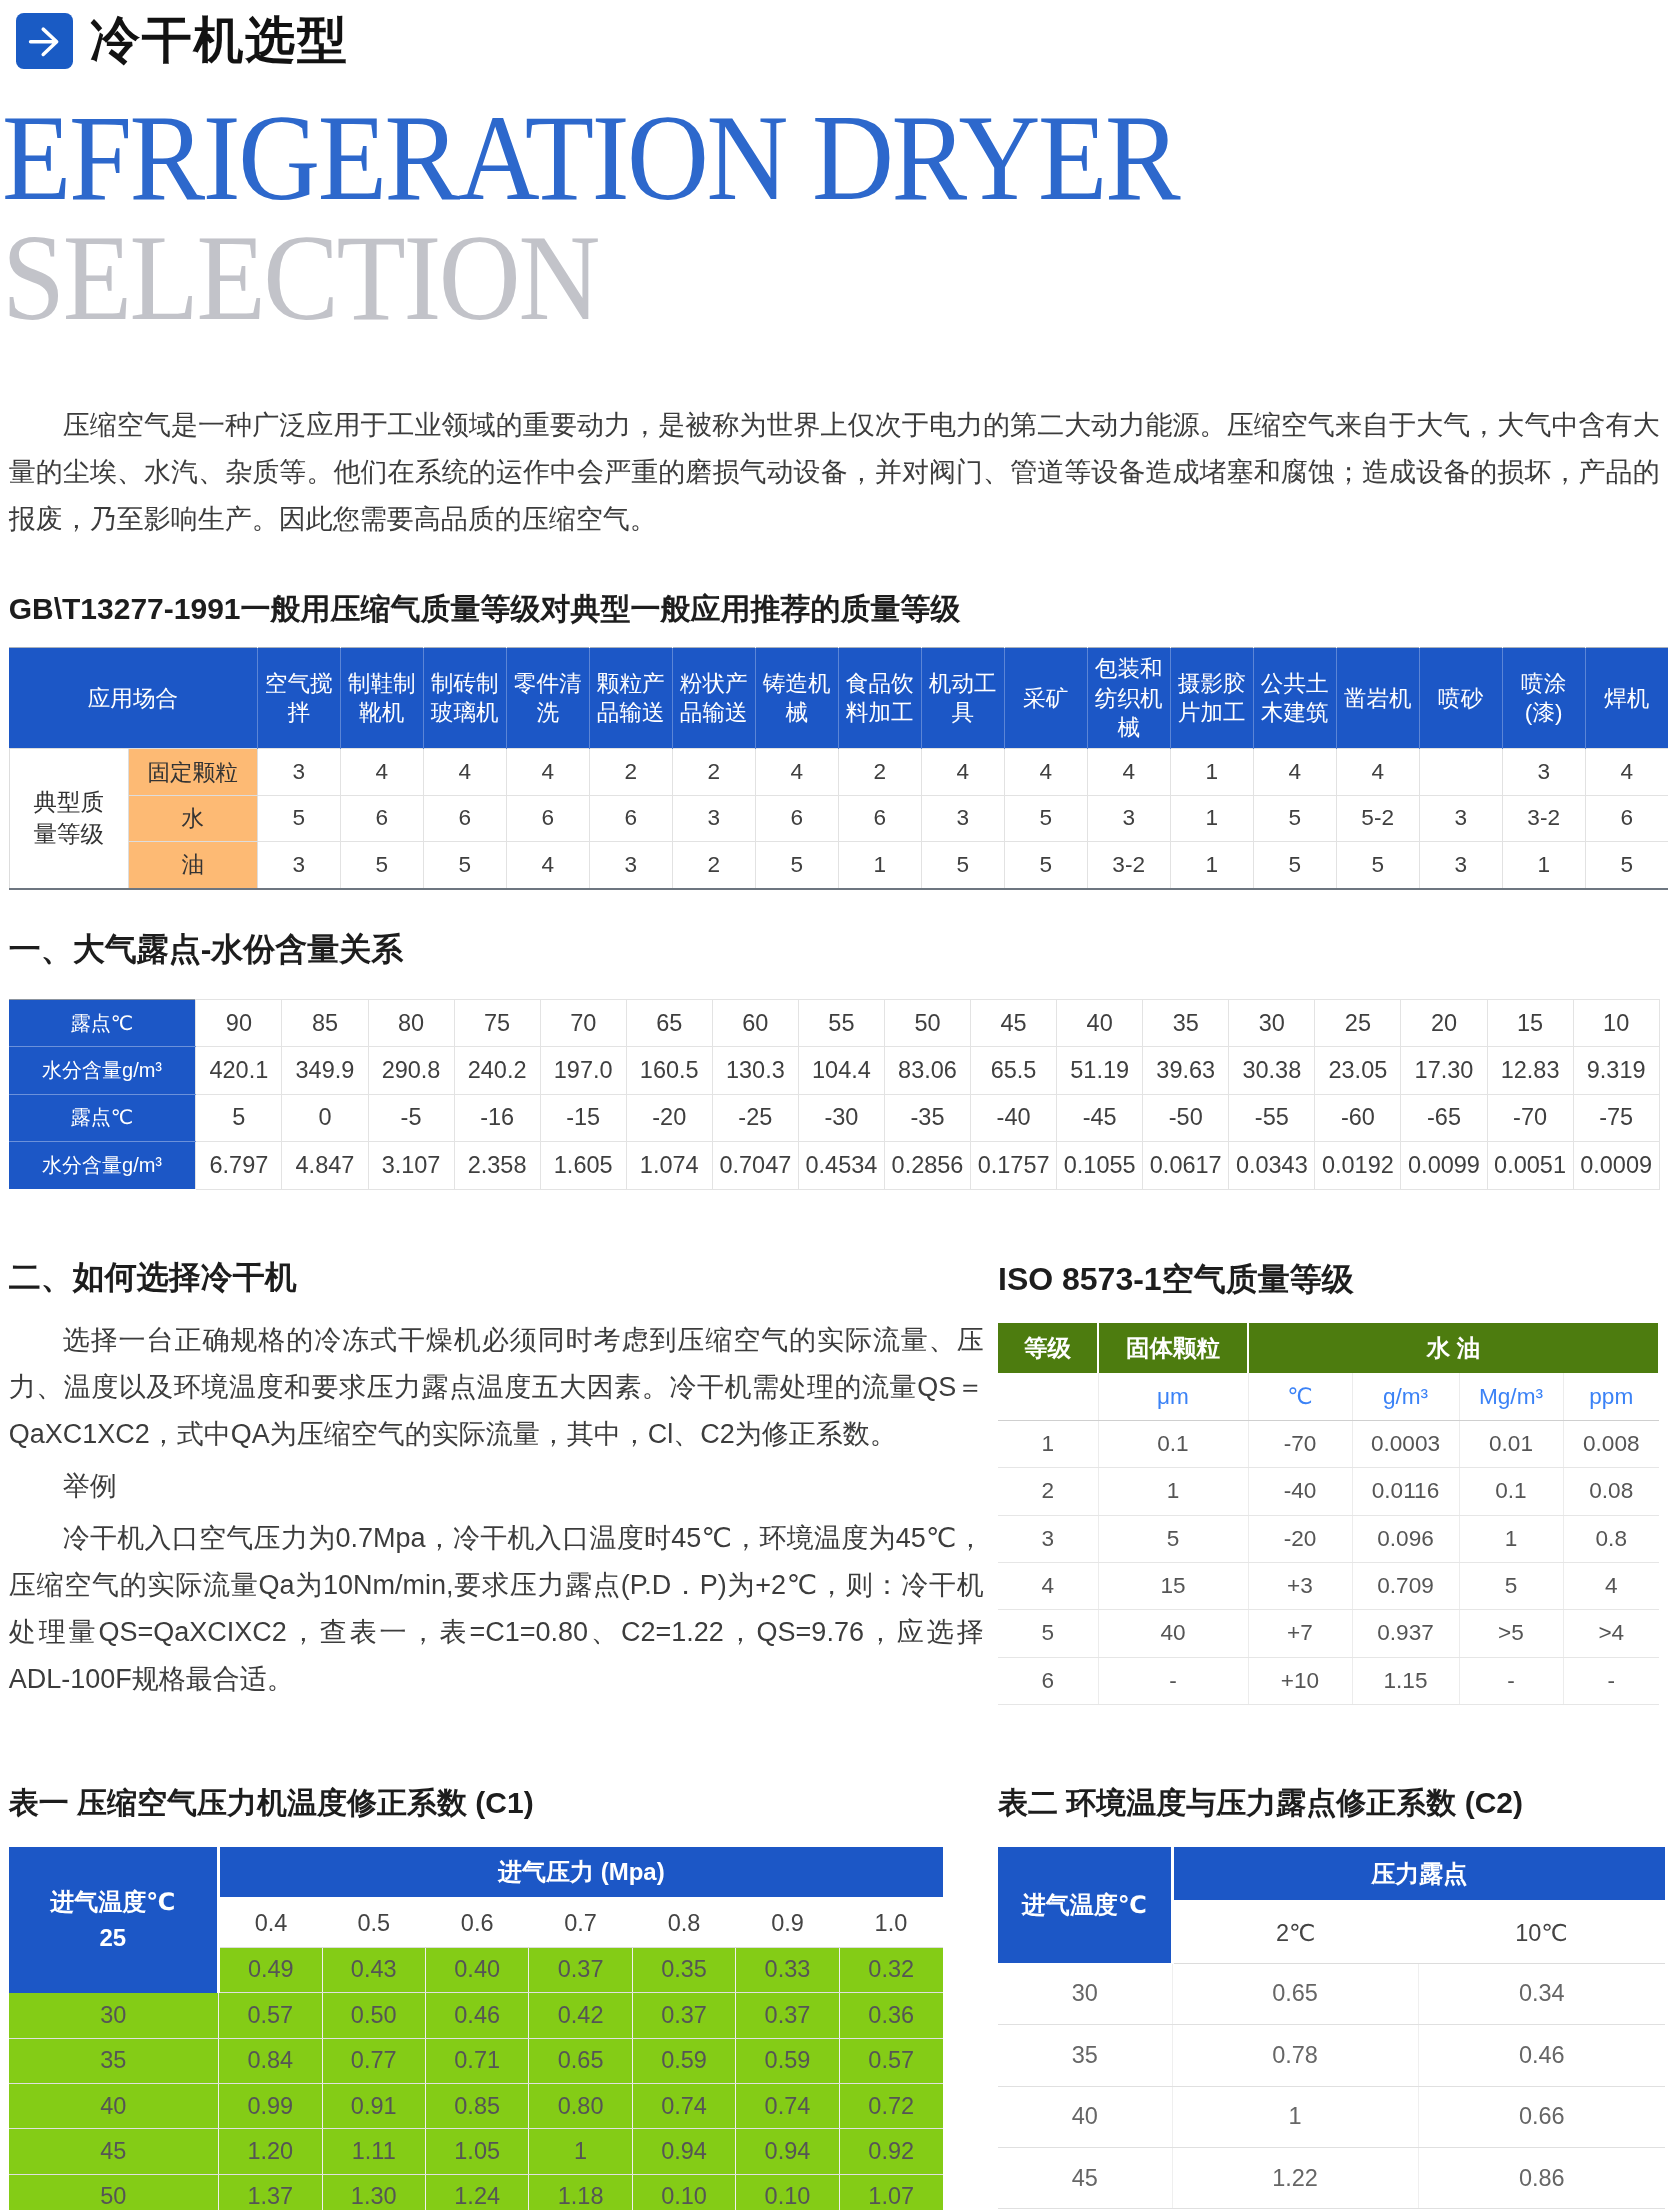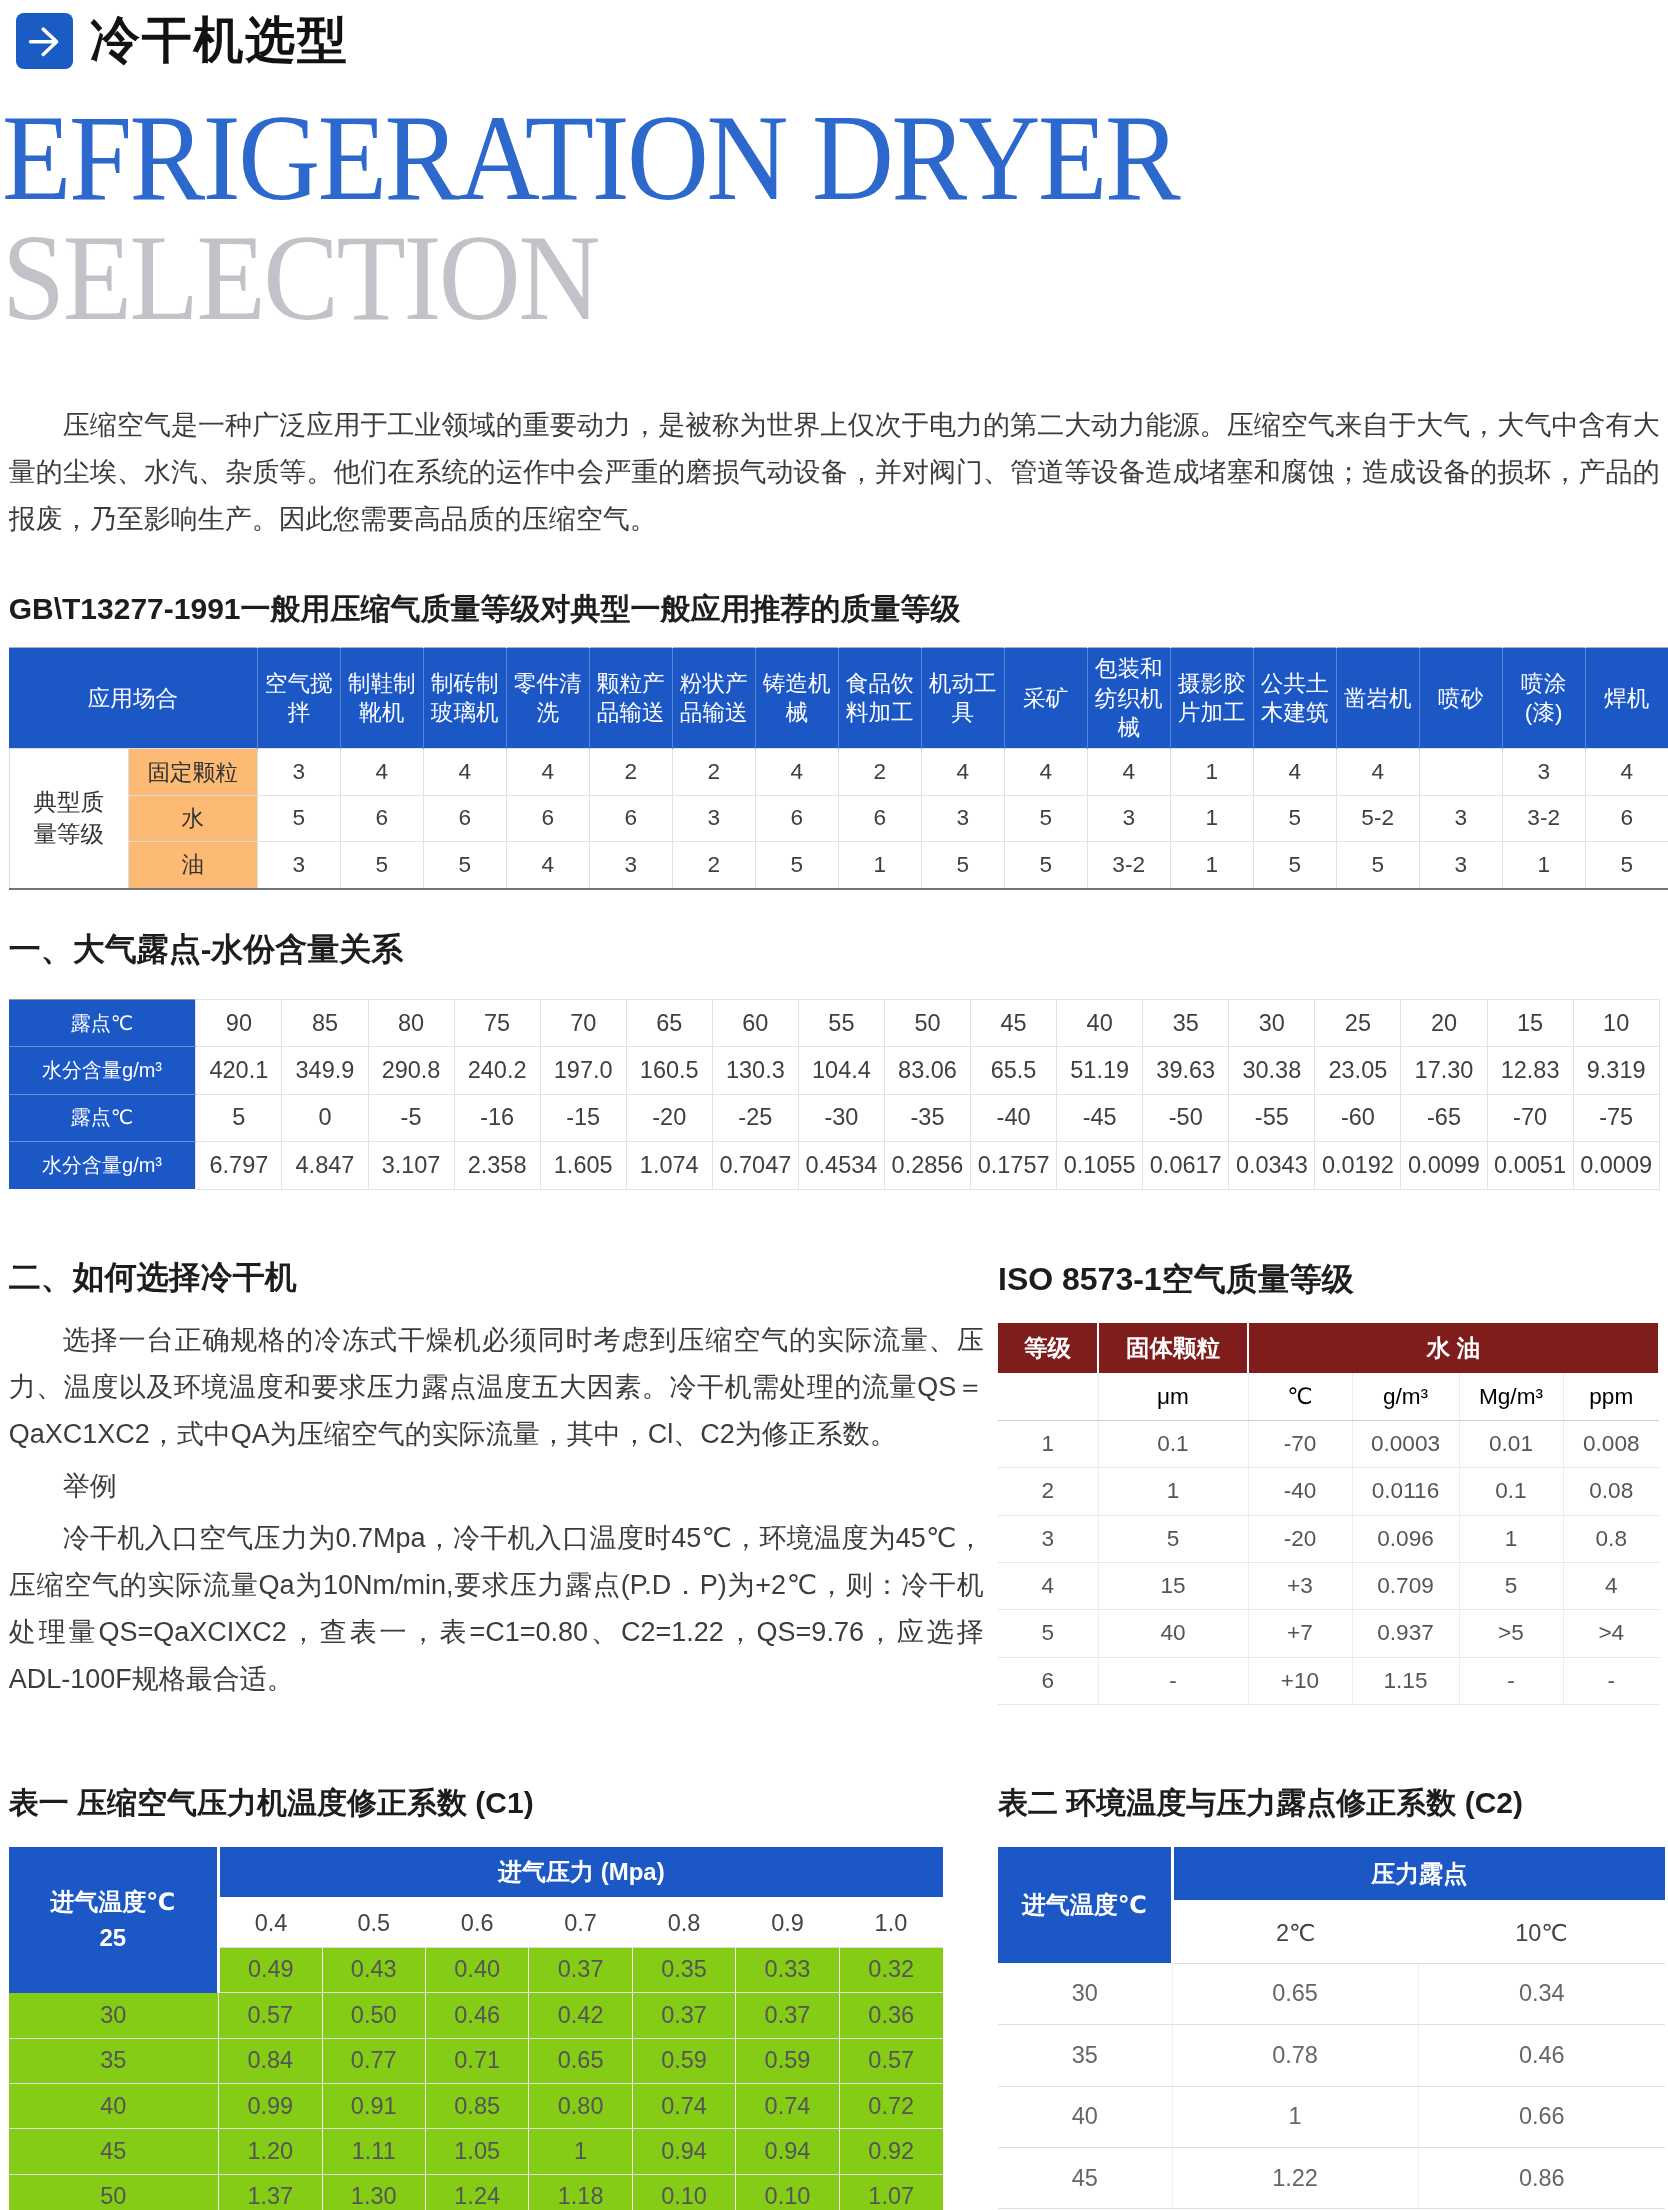--- a/index.html
+++ b/index.html
@@ -38,23 +38,23 @@
   .gb td{height:42px;font-size:22.6px;color:#404040;border:0.9px solid #e2e2e2;background:#fff;}
 
   
   .dew{width:1651px;border-top:1.7px solid #8c949e;border-bottom:1.7px solid #8c949e;}
   .dew .dlab{background:#1c57c6;color:#fff;font-size:20px;font-weight:500;height:43px;
              border-bottom:0.9px solid rgba(255,255,255,.35);}
   .dew td{height:43px;font-size:23.5px;color:#3f3f3f;border:0.9px solid #e3e3e3;background:#fff;}
 
   
   .iso{width:662px;border-bottom:1.7px solid #8a8a8a;}
-  .iso .hrow th{background:#7f1d1d;color:#fff;font-size:23.5px;font-weight:600;height:47px;
+  .iso .hrow th{background:#4d7c0f;color:#fff;font-size:23.5px;font-weight:600;height:47px;
                 border-right:2.6px solid #fff;}
-  .iso .subh{height:43px;font-size:22.6px;color:#000000;border-bottom:0.9px solid #cfcfcf;}
+  .iso .subh{height:43px;font-size:22.6px;color:#3b82f6;border-bottom:0.9px solid #cfcfcf;}
   .iso td{height:43px;font-size:22.6px;color:#555;border-bottom:0.9px solid #e6e6e6;}
   .iso td + td{border-left:0.9px solid #ececec;}
 
   
   .t1{width:934px;border-bottom:1.7px solid #99a0a8;}
   .t2{width:667px;border-bottom:1.7px solid #99a0a8;}
   .corner{background:#1c57c6;color:#fff;font-size:24px;font-weight:600;white-space:pre-line;
           line-height:1.5;border-right:3.5px solid #fff;}
   .band{background:#1c57c6;color:#fff;font-size:24px;font-weight:600;height:47px;border-bottom:3.5px solid #fff;}
   .t1 .psub{height:43px;font-size:23.5px;color:#444;border-bottom:0.9px solid #dcdcdc;background:#fff;}

